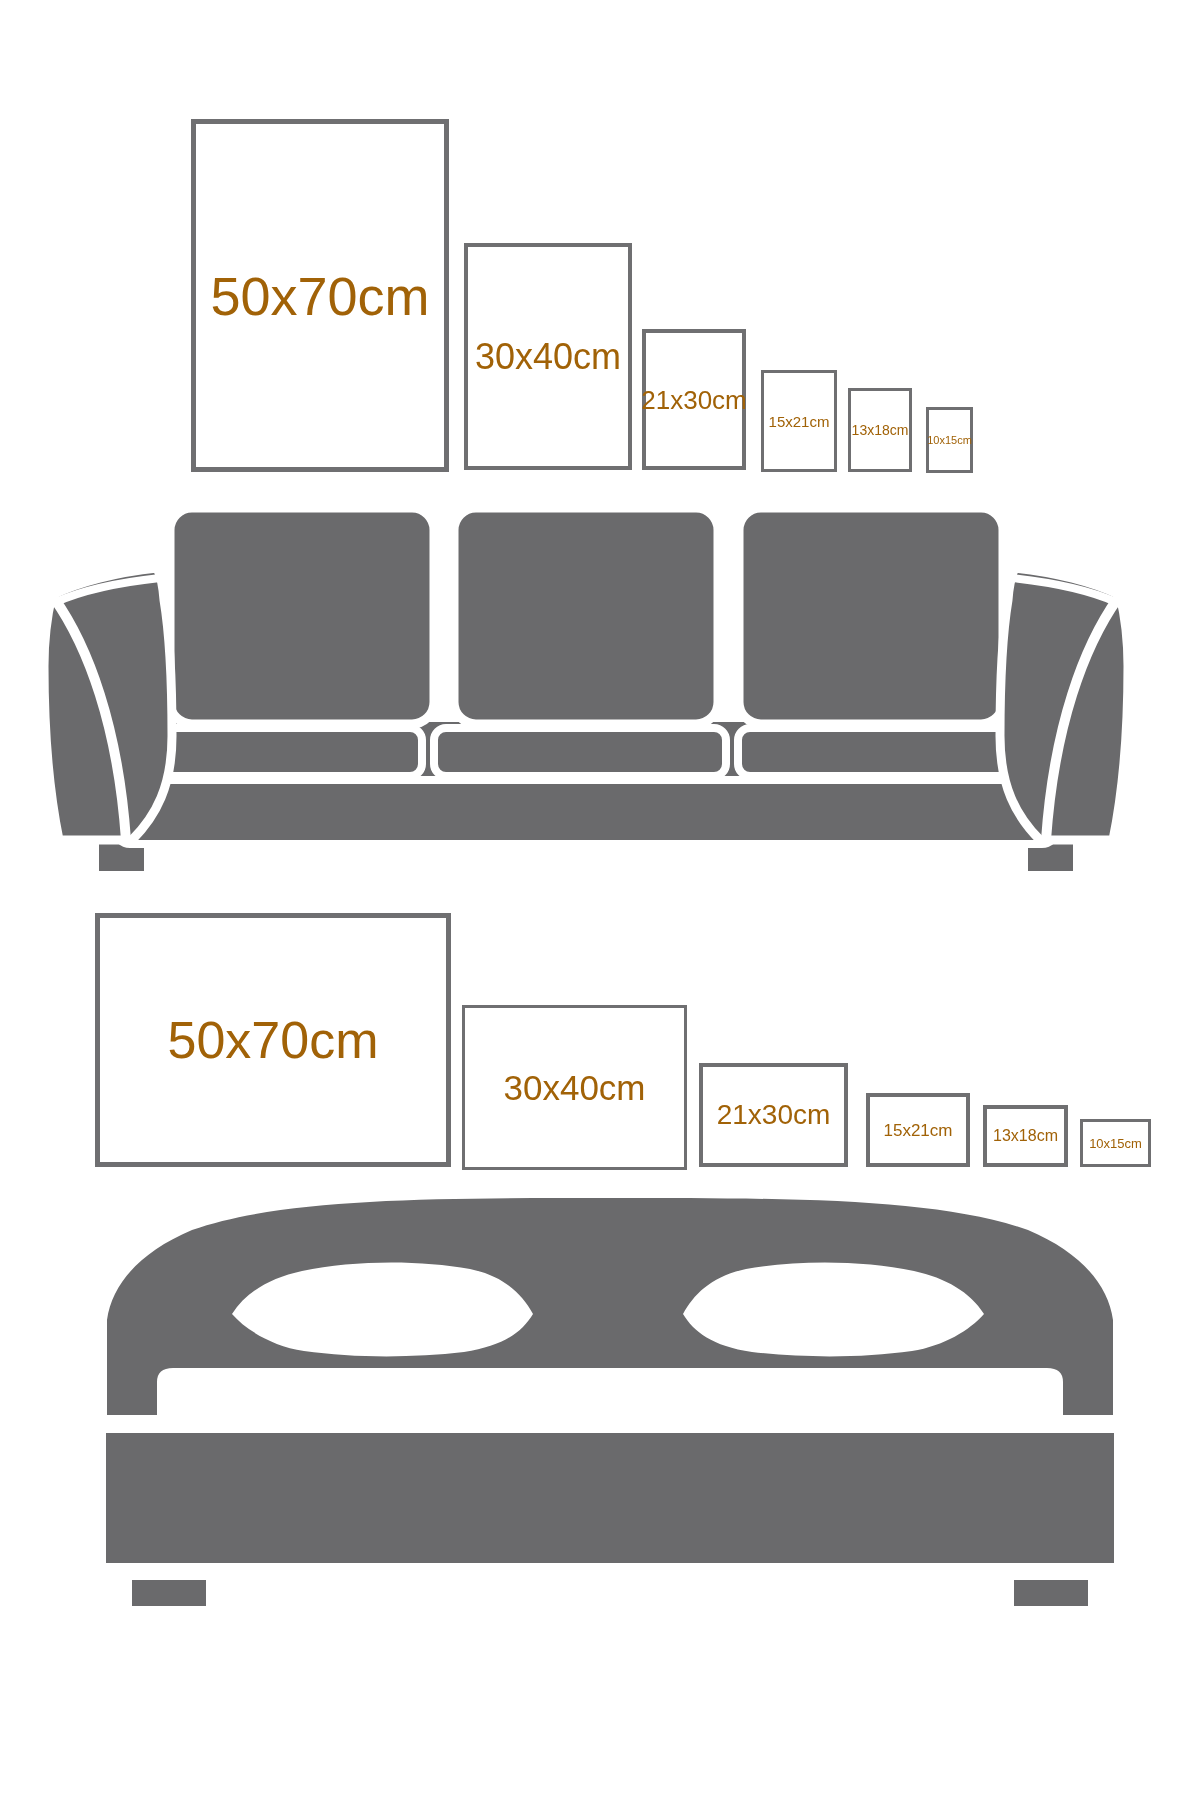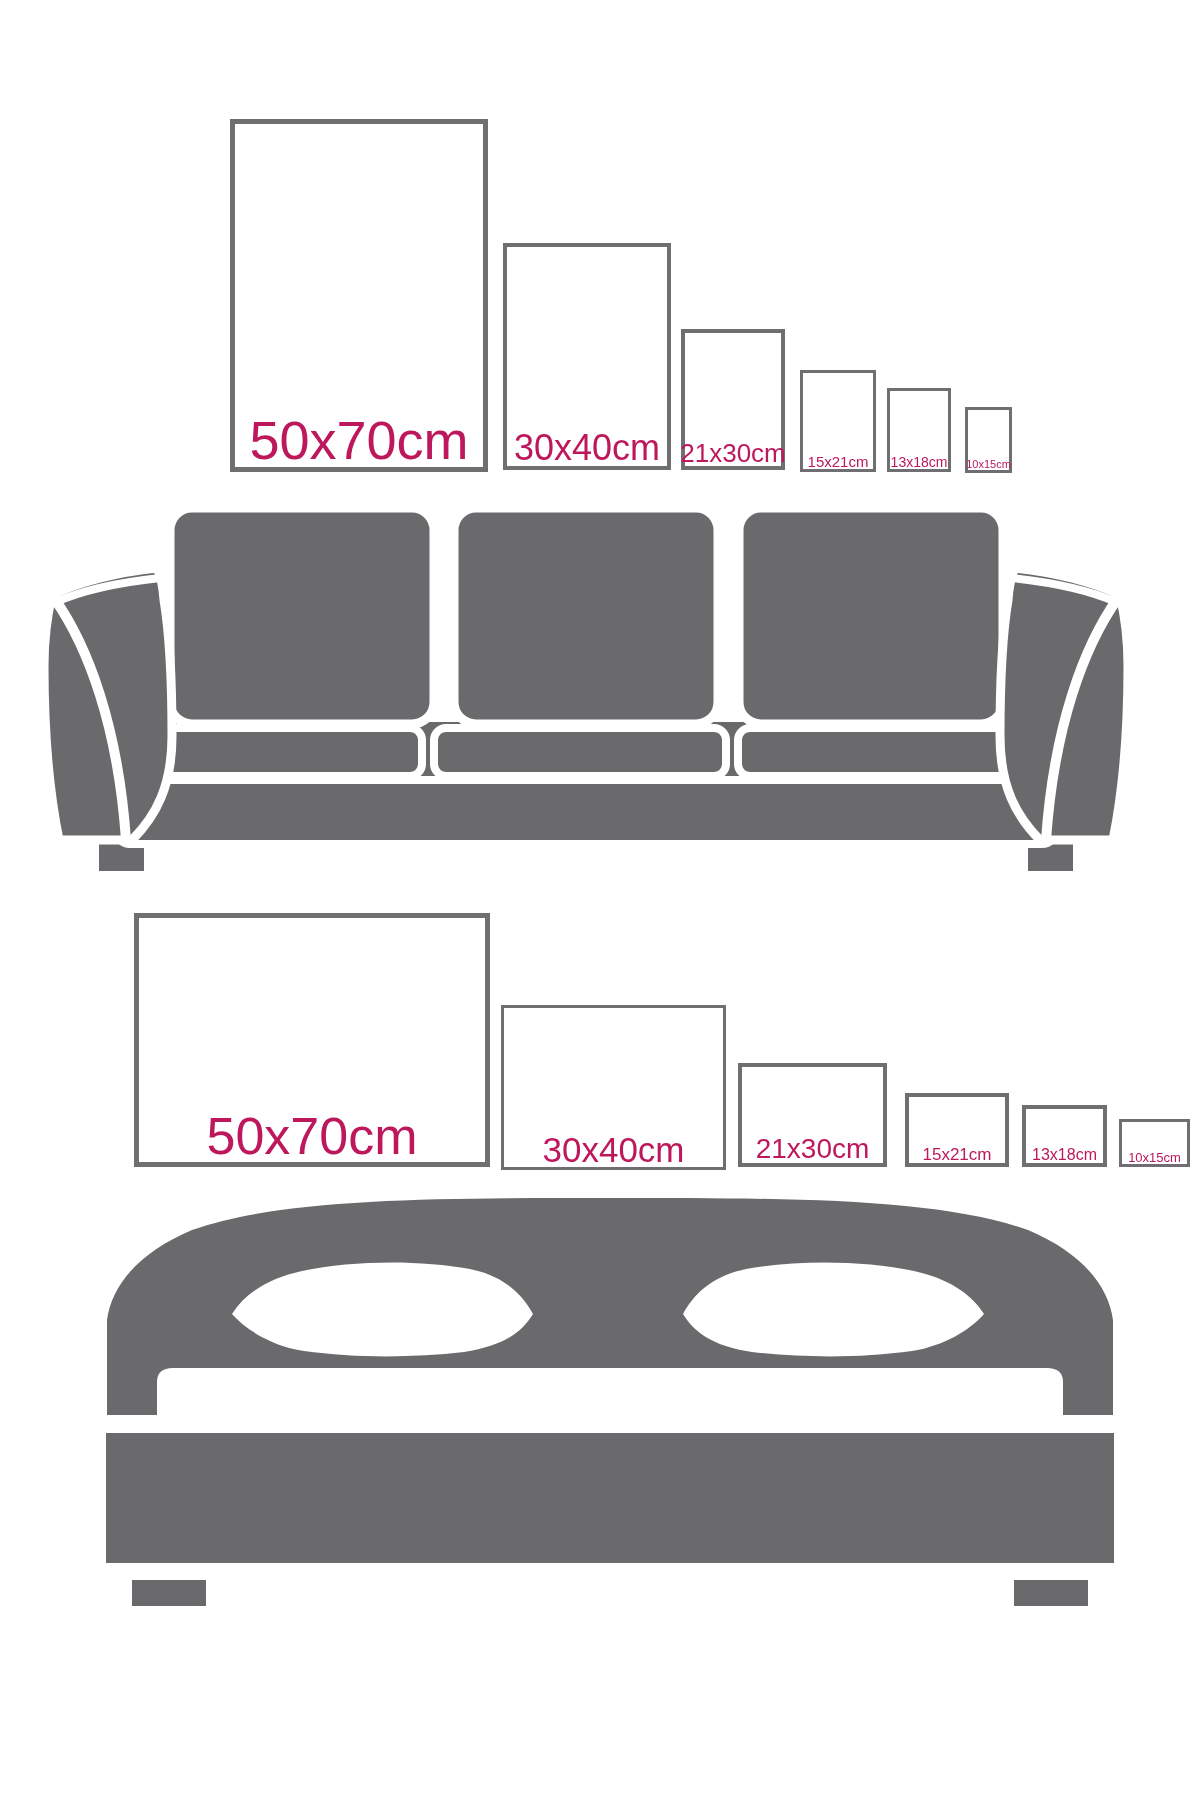--- a/index.html
+++ b/index.html
@@ -11,26 +11,25 @@
     overflow:hidden;
   }
   .canvas{position:absolute;left:0;top:0;width:1200px;height:1800px;}
   .frame{
     position:absolute;
     box-sizing:border-box;
     background:#ffffff;
     border-style:solid;
     border-color:#6f6f71;
     display:flex;
-    align-items:flex-end;
+    align-items:center;
     justify-content:center;
-    color:#be185d;
+    color:#a16207;
     white-space:nowrap;
     line-height:1;
-    margin-left:39px;
   }
   .frame span{display:block;}
   .furn{position:absolute;display:block;}
 </style>
 </head>
 <body>
 
 <div class="canvas">
 
   <div class="frame" style="left:191px;top:119px;width:258px;height:353px;border-width:5px;font-size:54px;">

